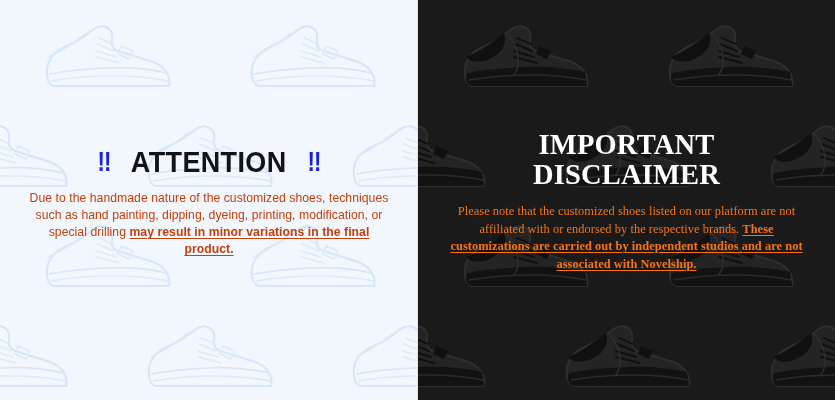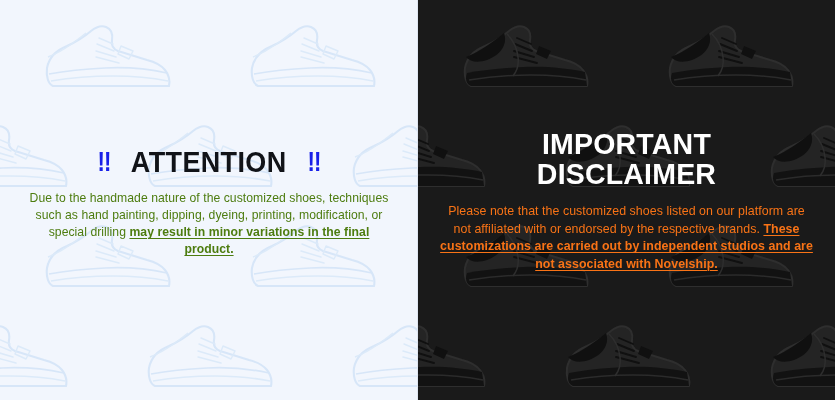--- a/index.html
+++ b/index.html
@@ -31,20 +31,21 @@
     align-items: center;
     justify-content: center;
   }
   .panel-light {
     width: 418px;
     background: #f2f6fd;
   }
   .panel-dark {
     width: 417px;
     background: #1a1a1a;
+    font-family: Liberation Serif, serif;
   }
 
   
   .pattern {
     position: absolute;
     top: -58px;
     left: 0;
     width: 100%;
     height: 520px;
     pointer-events: none;
@@ -115,21 +116,21 @@
   }
 
   
   .body-copy {
     margin: 0;
     font-size: 12.2px;
     line-height: 17.2px;
     letter-spacing: 0.05px;
   }
   .body-light {
-    color: #4d7c0f;
+    color: #c2410c;
   }
   .body-dark {
     color: #f97316;
     font-size: 12.4px;
     line-height: 17.6px;
   }
   .emph {
     font-weight: 700;
     text-decoration: underline;
     text-underline-offset: 2px;

